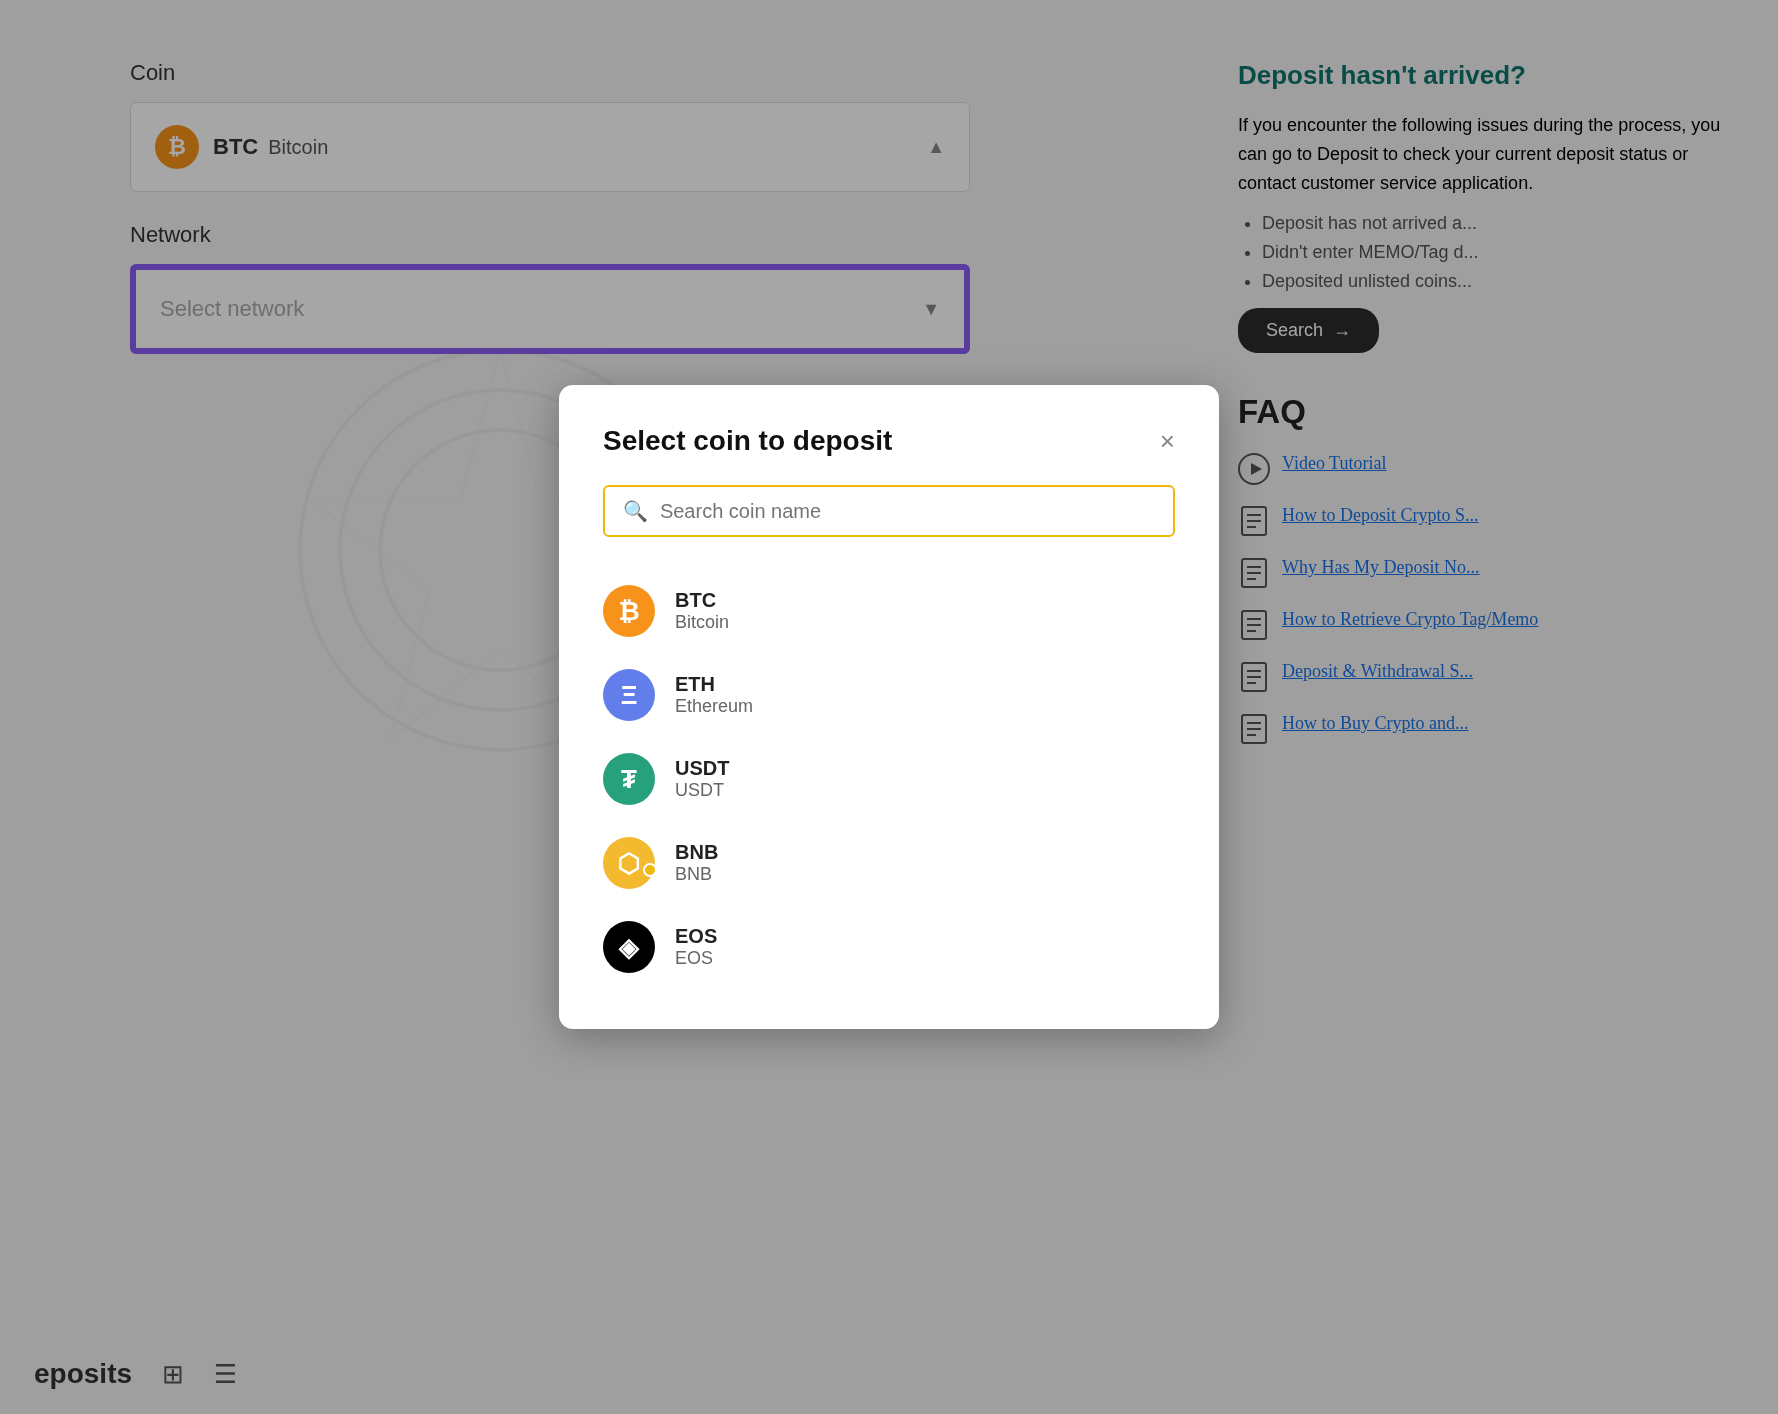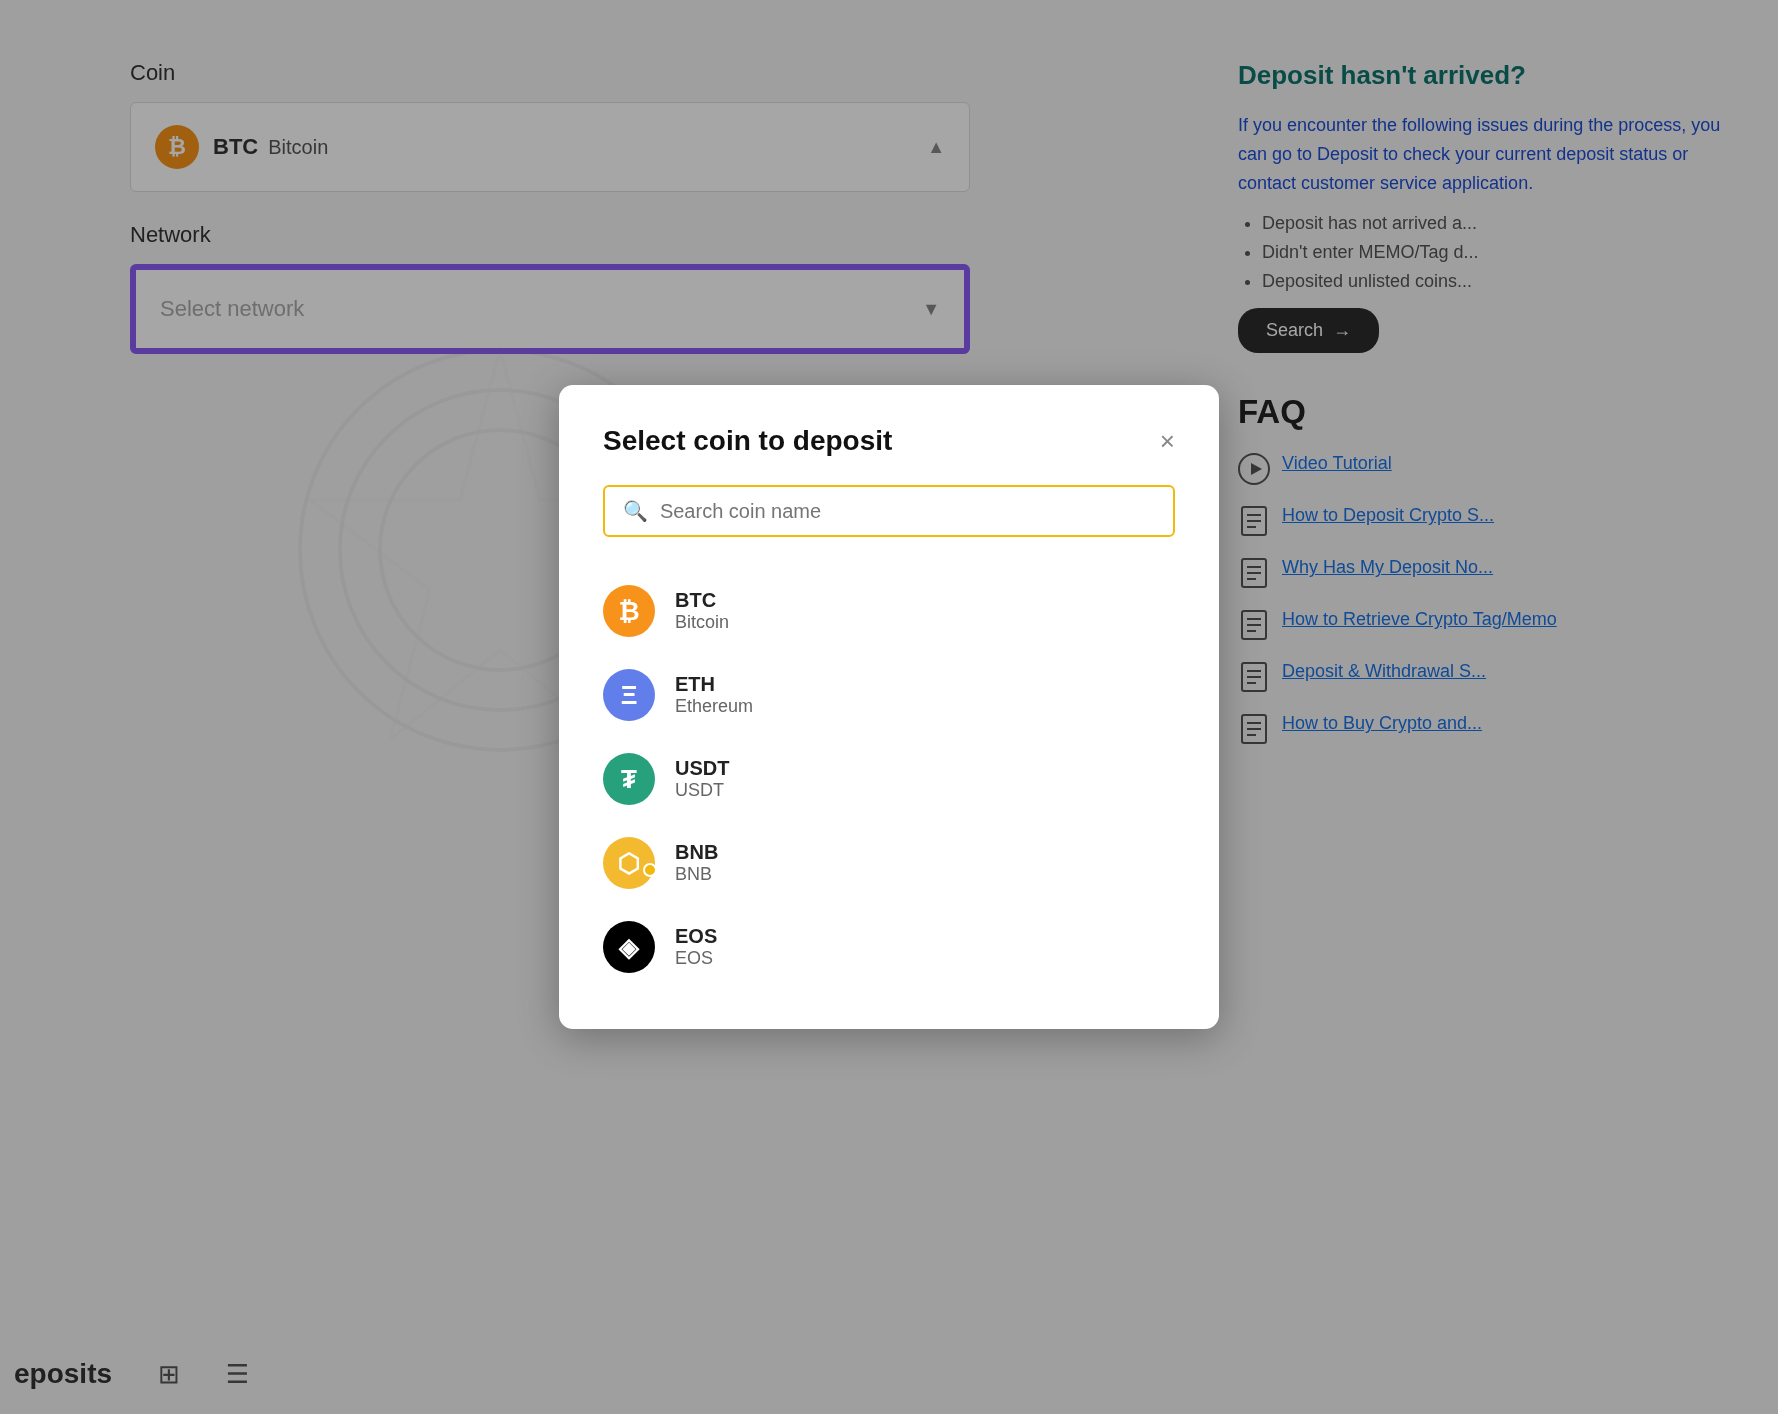--- a/index.html
+++ b/index.html
@@ -108,21 +108,21 @@
 
     .sidebar-title {
       font-size: 26px;
       font-weight: 700;
       color: #0f766e;
       margin-bottom: 20px;
     }
 
     .sidebar-text {
       font-size: 18px;
-      color: #1d4ed8;
+      color: #000000;
       line-height: 1.6;
       margin-bottom: 16px;
     }
 
     .sidebar-bullets {
       margin-left: 24px;
       margin-bottom: 16px;
     }
 
     .sidebar-bullets li {
@@ -166,20 +166,21 @@
       height: 32px;
       flex-shrink: 0;
       margin-top: 2px;
     }
 
     .faq-link {
       font-size: 18px;
       color: #1a73e8;
       text-decoration: underline;
       line-height: 1.4;
+      font-family: Liberation Serif, serif;
     }
 
     
     .overlay {
       position: absolute;
       top: 0;
       left: 0;
       width: 100%;
       height: 100%;
       background: rgba(0,0,0,0.35);
@@ -305,22 +306,22 @@
 
     
     .bottom-bar {
       position: absolute;
       bottom: 0;
       left: 0;
       width: 400px;
       height: 80px;
       display: flex;
       align-items: center;
-      padding: 0 14px;
-      gap: 46px;
+      padding: 0 34px;
+      gap: 30px;
     }
 
     .bottom-text {
       font-size: 28px;
       font-weight: 700;
       color: #333;
     }
 
     .bottom-icon {
       font-size: 26px;

